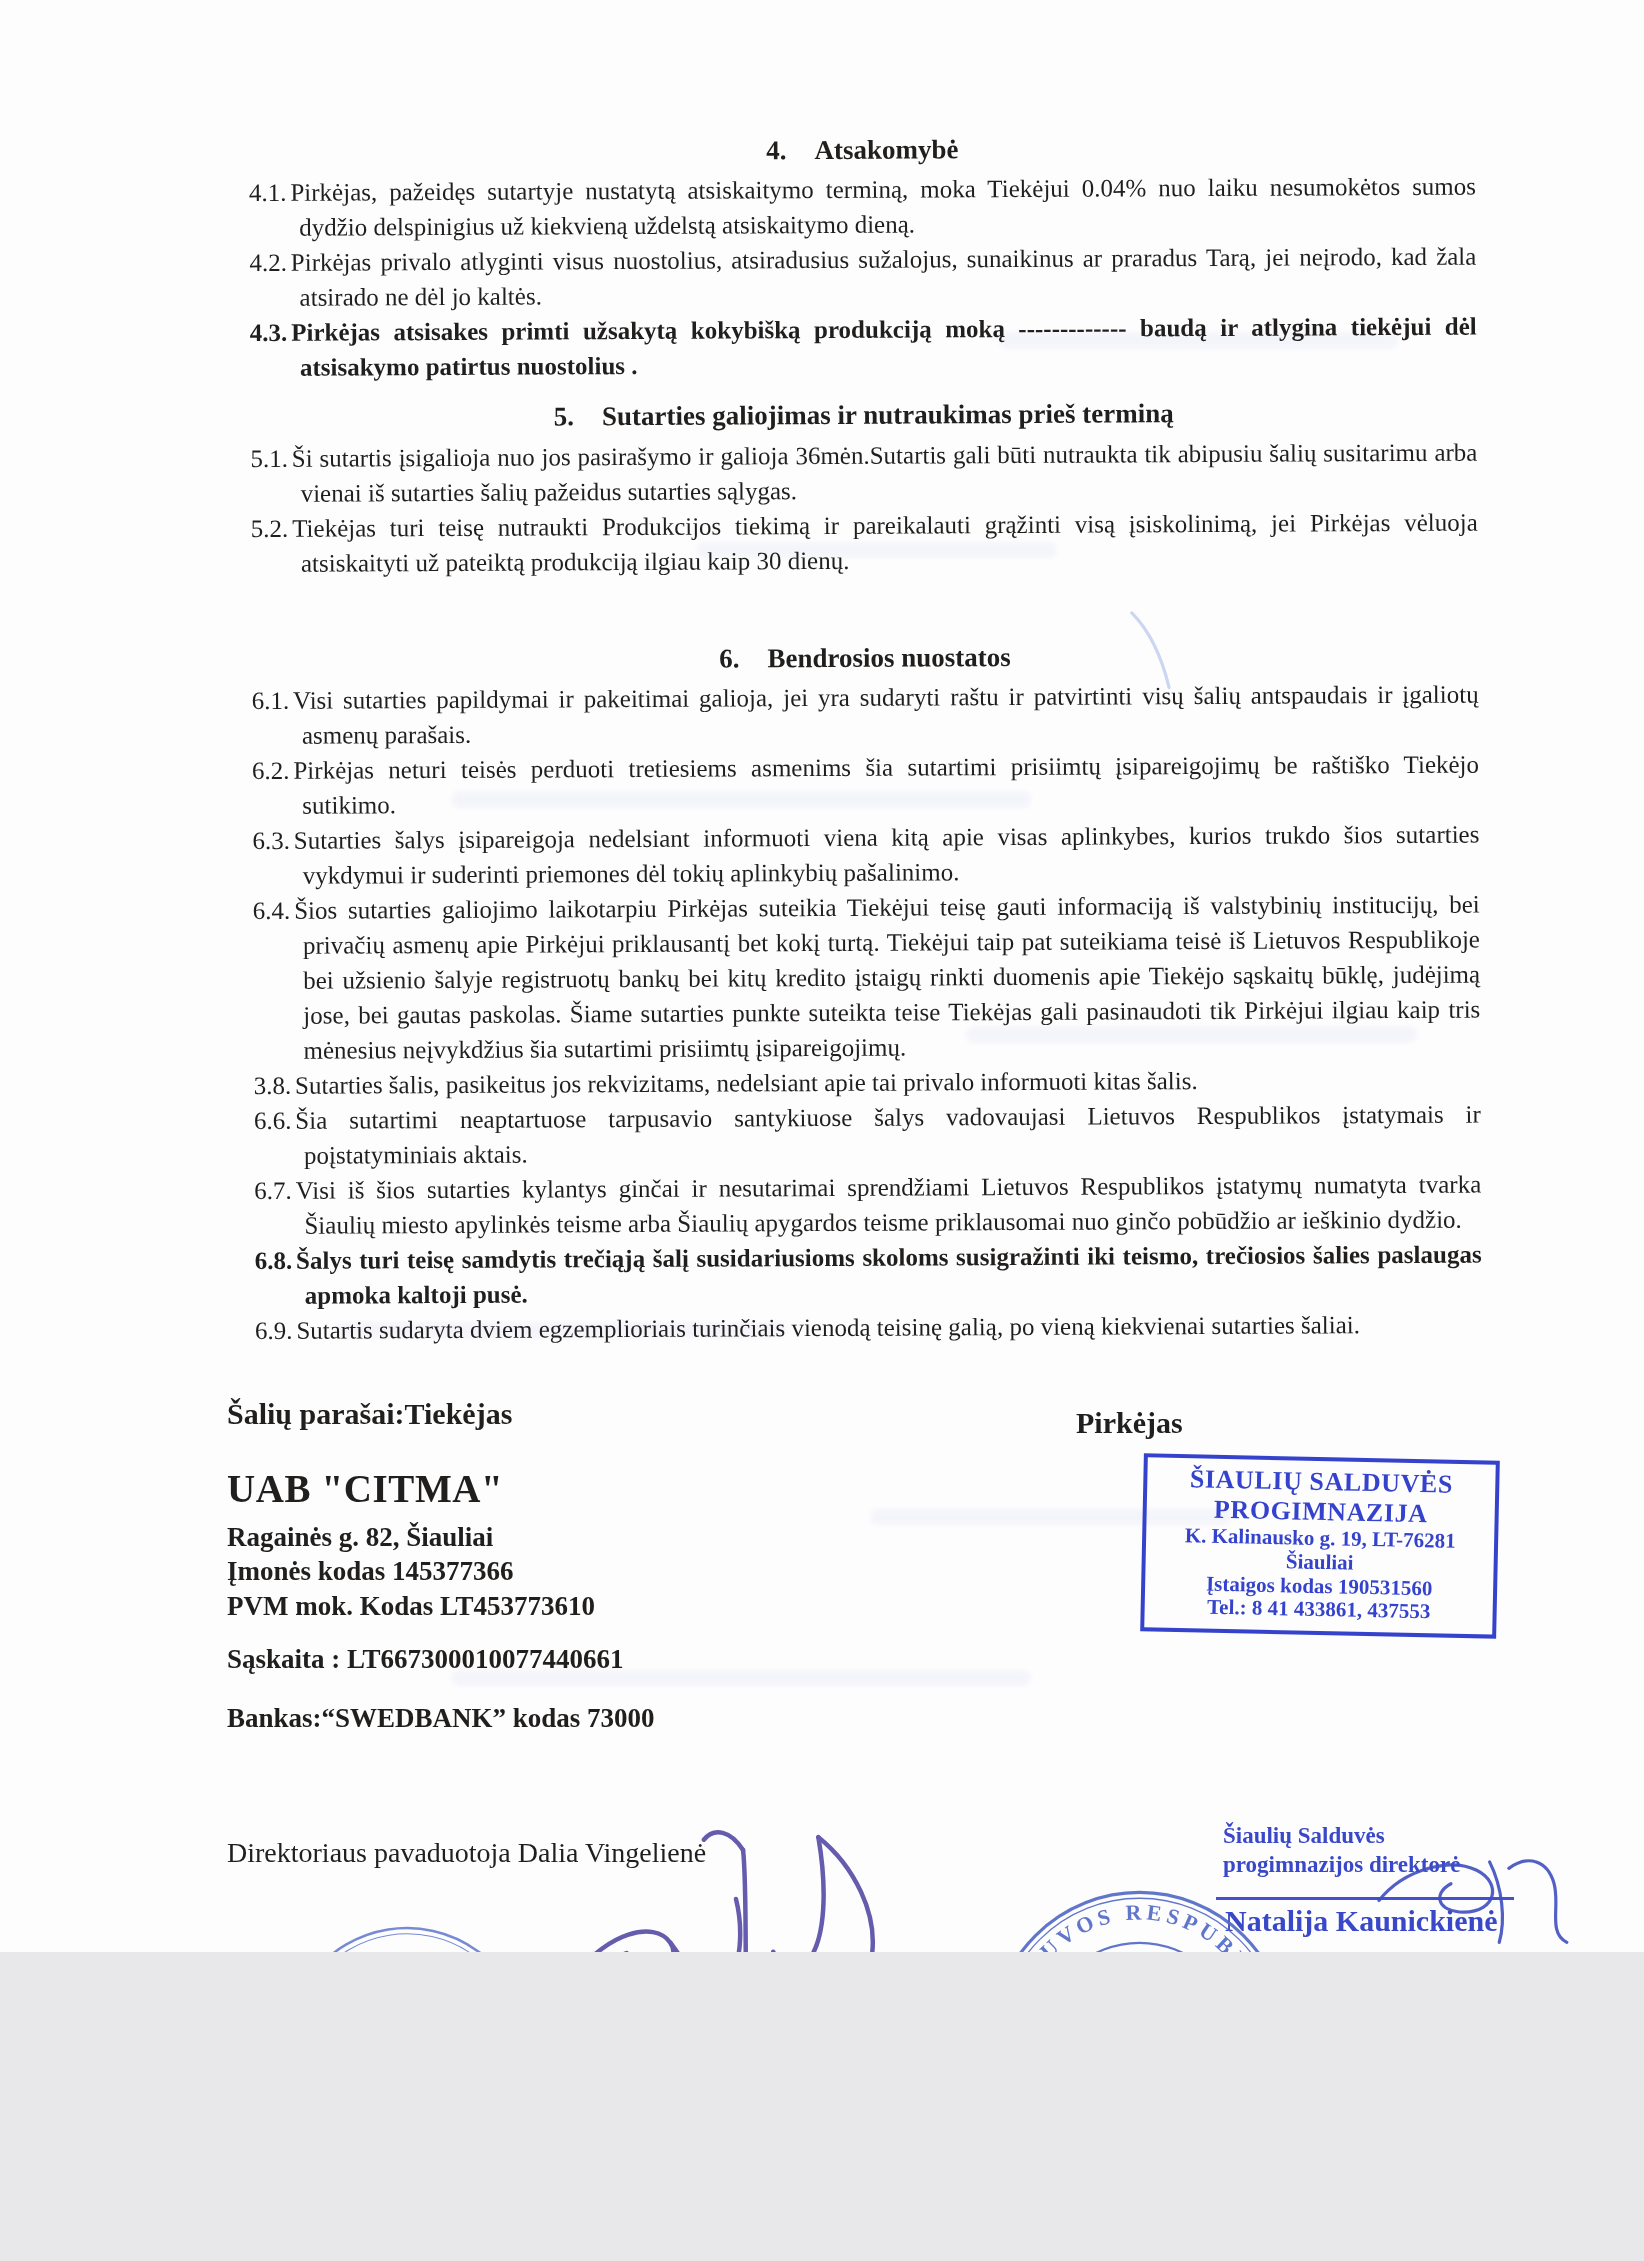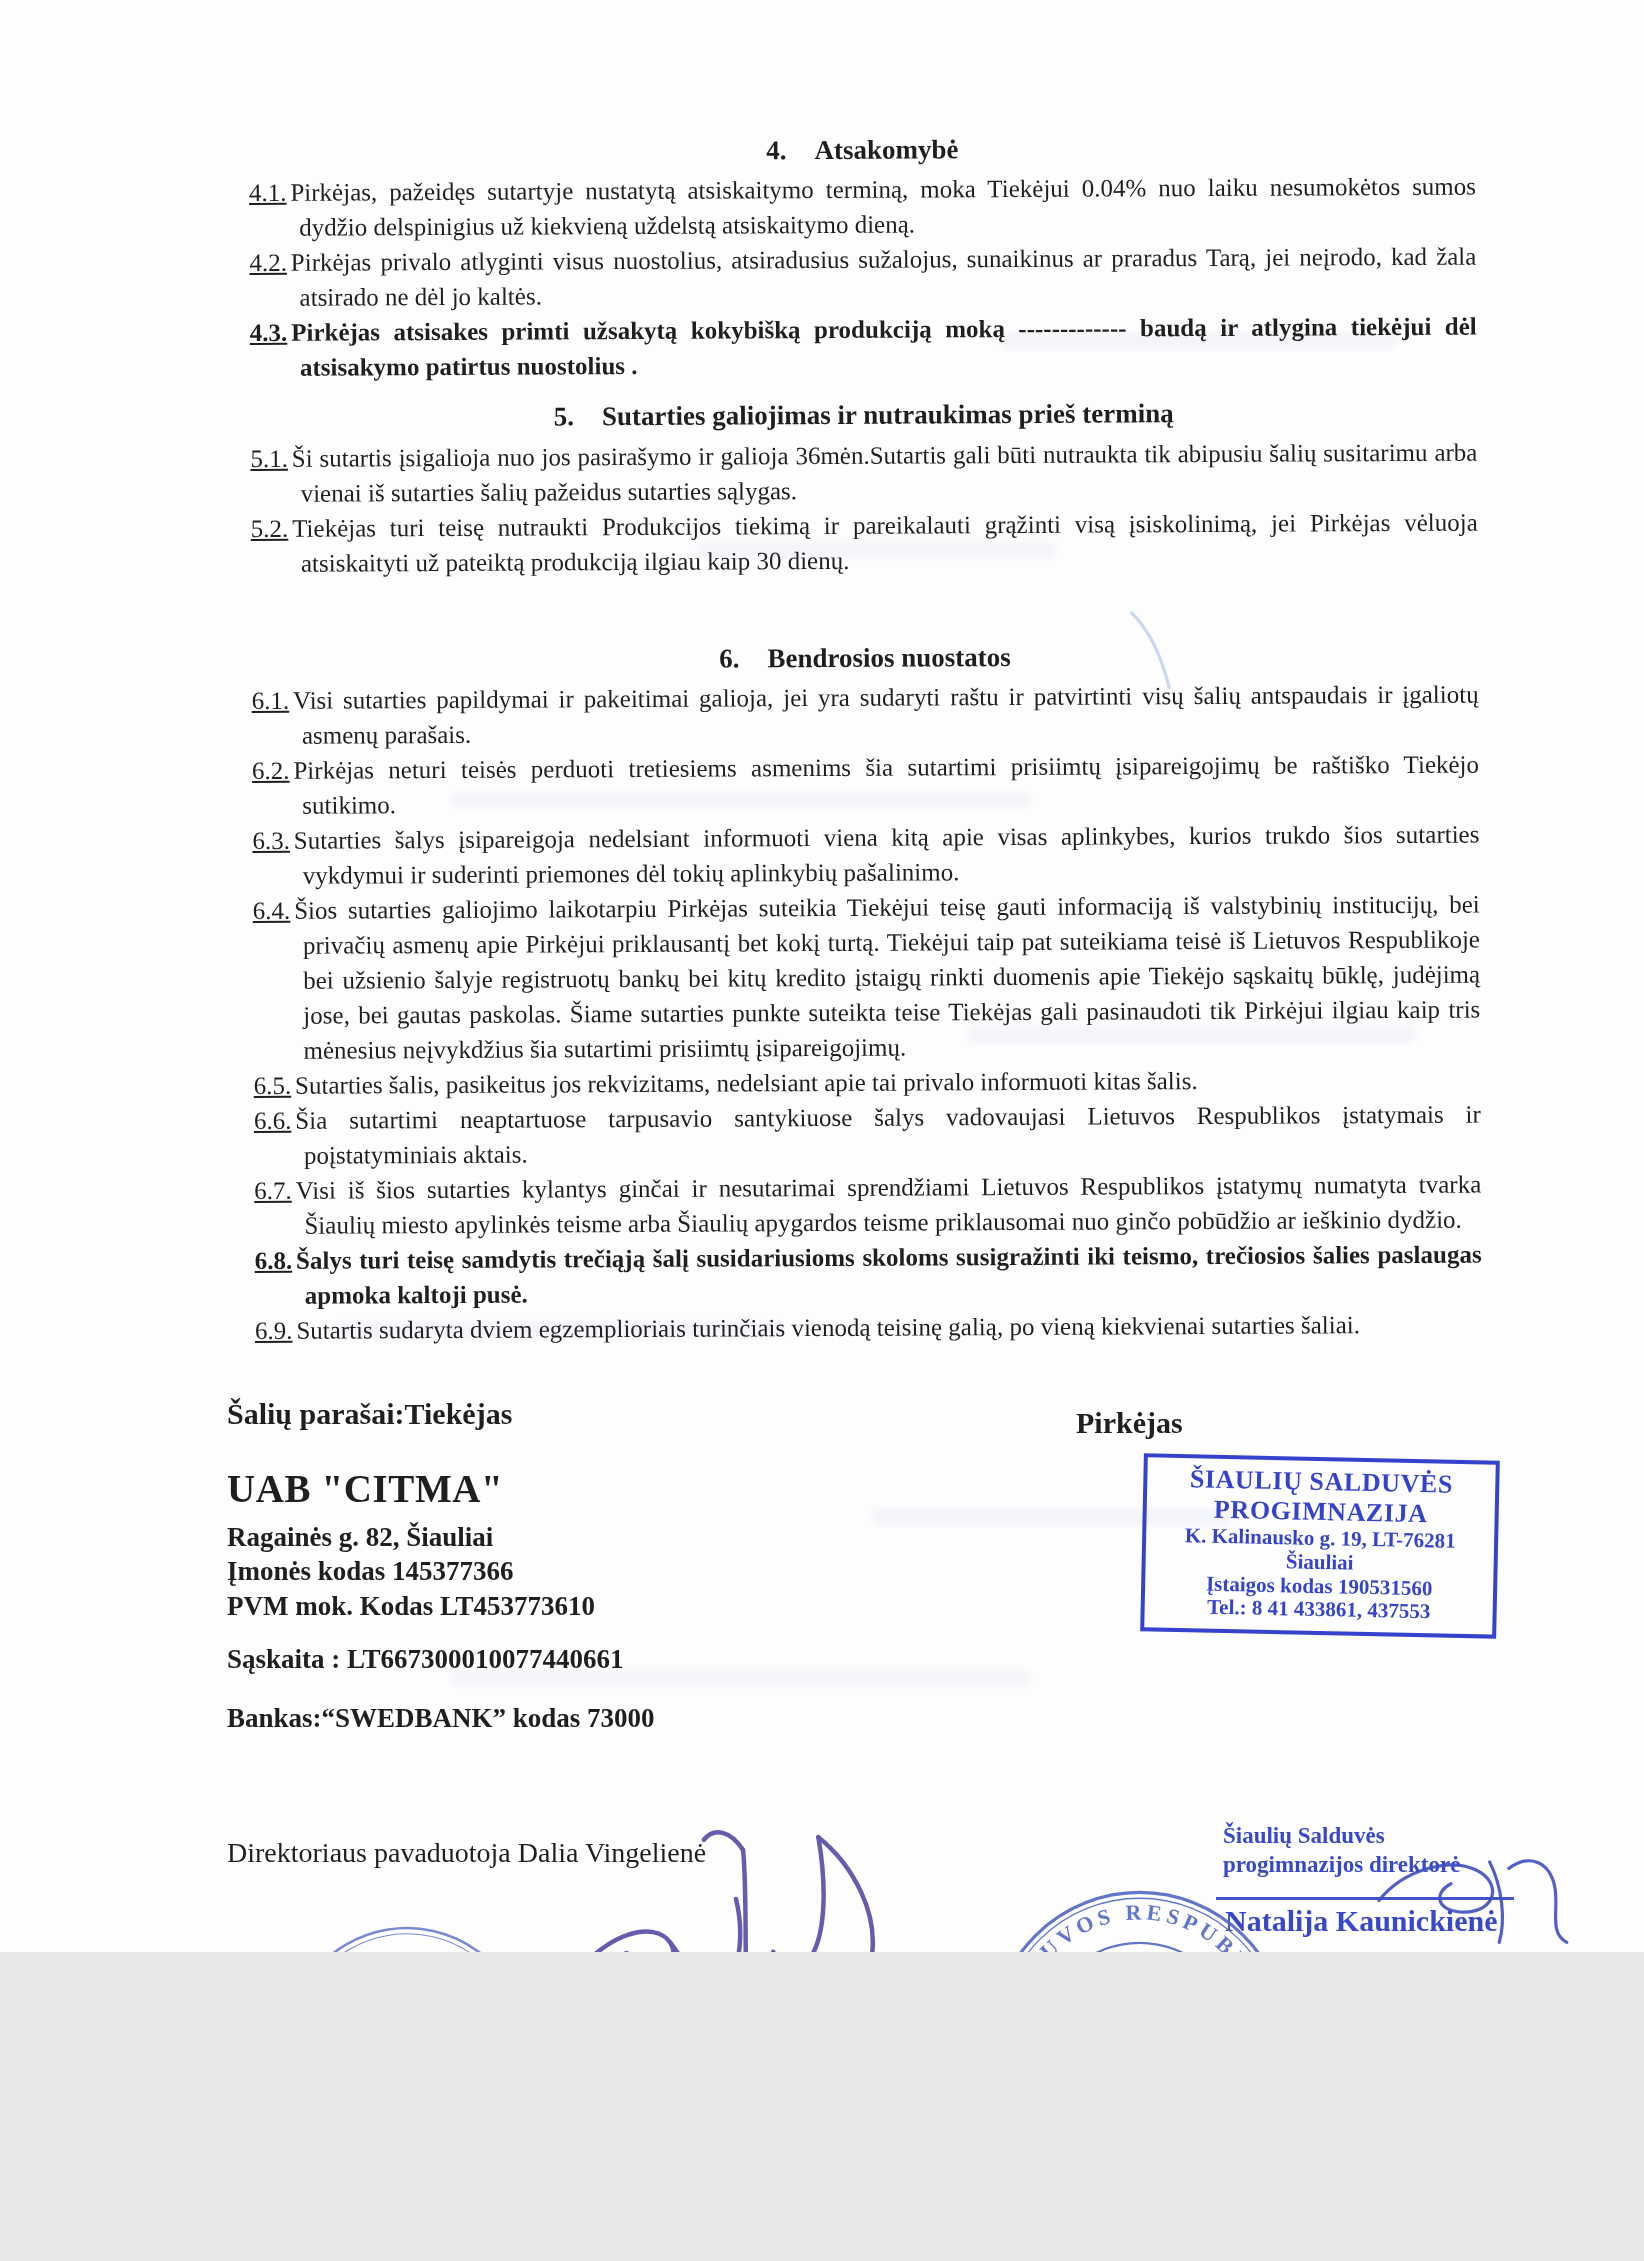--- a/index.html
+++ b/index.html
@@ -14,21 +14,21 @@
     transform:rotate(-0.3deg);transform-origin:0 0;
     font-size:25px;line-height:35px;
   }
   .sh{margin:0;text-align:center;font-weight:bold;font-size:27px;line-height:32px;}
   .sh .shnum{margin-right:28px;}
   .sh4{margin:137px 0 6.4px 0;}
   .sh5{margin:17px 0 6.4px 0;}
   .sh6{margin:64px 0 6.4px 0;}
   p.item{margin:0;text-align:justify;padding-left:50px;text-indent:-50px;}
   p.item.b{font-weight:bold;}
-  .num{padding-right:3.9px;text-decoration:underline;}
+  .num{padding-right:3.9px;}
   
   .abs{position:absolute;white-space:nowrap;text-align:right;}
   #saliu{left:227px;top:1397px;font-size:30px;font-weight:bold;}
   #pirkejas{left:1076px;top:1406px;font-size:30px;font-weight:bold;}
   #uab{left:227px;top:1466px;font-size:39px;font-weight:bold;letter-spacing:0.6px;}
   .supline{left:227px;font-size:27px;font-weight:bold;}
   #addr{top:1522px;} #imones{top:1556px;} #pvm{top:1591px;}
   #saskaita{top:1644px;} #bankas{top:1703px;}
   #direktoriaus{left:227px;top:1837px;font-size:28px;font-weight:normal;}
   .bluestamp{
@@ -81,21 +81,21 @@
 
     <p class="sh sh5"><span class="shnum">5.</span><span>Sutarties galiojimas ir nutraukimas prieš terminą</span></p>
     <p class="item"><span class="num">5.1.</span><span>Ši sutartis įsigalioja nuo jos pasirašymo ir galioja 36mėn.Sutartis gali būti nutraukta tik abipusiu šalių susitarimu arba vienai iš sutarties šalių pažeidus sutarties sąlygas.</span></p>
     <p class="item"><span class="num">5.2.</span><span>Tiekėjas turi teisę nutraukti Produkcijos tiekimą ir pareikalauti grąžinti visą įsiskolinimą, jei Pirkėjas vėluoja atsiskaityti už pateiktą produkciją ilgiau kaip 30 dienų.</span></p>
 
     <p class="sh sh6"><span class="shnum">6.</span><span>Bendrosios nuostatos</span></p>
     <p class="item"><span class="num">6.1.</span><span>Visi sutarties papildymai ir pakeitimai galioja, jei yra sudaryti raštu ir patvirtinti visų šalių antspaudais ir įgaliotų asmenų parašais.</span></p>
     <p class="item"><span class="num">6.2.</span><span>Pirkėjas neturi teisės perduoti tretiesiems asmenims šia sutartimi prisiimtų įsipareigojimų be raštiško Tiekėjo sutikimo.</span></p>
     <p class="item"><span class="num">6.3.</span><span>Sutarties šalys įsipareigoja nedelsiant informuoti viena kitą apie visas aplinkybes, kurios trukdo šios sutarties vykdymui ir suderinti priemones dėl tokių aplinkybių pašalinimo.</span></p>
     <p class="item"><span class="num">6.4.</span><span>Šios sutarties galiojimo laikotarpiu Pirkėjas suteikia Tiekėjui teisę gauti informaciją iš valstybinių institucijų, bei privačių asmenų apie Pirkėjui priklausantį bet kokį turtą. Tiekėjui taip pat suteikiama teisė iš Lietuvos Respublikoje bei užsienio šalyje registruotų bankų bei kitų kredito įstaigų rinkti duomenis apie Tiekėjo sąskaitų būklę, judėjimą jose, bei gautas paskolas. Šiame sutarties punkte suteikta teise Tiekėjas gali pasinaudoti tik Pirkėjui ilgiau kaip tris mėnesius neįvykdžius šia sutartimi prisiimtų įsipareigojimų.</span></p>
-    <p class="item"><span class="num">6.5.</span><span>Sutarties šalis, pasikeitus jos rekvizitams, nedelsiant apie tai privalo informuoti kitas šalis.</span></p>
+    <p class="item"><span class="num">3.8.</span><span>Sutarties šalis, pasikeitus jos rekvizitams, nedelsiant apie tai privalo informuoti kitas šalis.</span></p>
     <p class="item"><span class="num">6.6.</span><span>Šia sutartimi neaptartuose tarpusavio santykiuose šalys vadovaujasi Lietuvos Respublikos įstatymais ir poįstatyminiais aktais.</span></p>
     <p class="item"><span class="num">6.7.</span><span>Visi iš šios sutarties kylantys ginčai ir nesutarimai sprendžiami Lietuvos Respublikos įstatymų numatyta tvarka Šiaulių miesto apylinkės teisme arba Šiaulių apygardos teisme priklausomai nuo ginčo pobūdžio ar ieškinio dydžio.</span></p>
     <p class="item b"><span class="num">6.8.</span><span>Šalys turi teisę samdytis trečiąją šalį susidariusioms skoloms susigražinti iki teismo,  trečiosios šalies paslaugas apmoka kaltoji pusė.</span></p>
     <p class="item"><span class="num">6.9.</span><span>Sutartis sudaryta dviem egzemplioriais turinčiais vienodą teisinę galią, po vieną kiekvienai sutarties šaliai.</span></p>
   </div>
 
   <svg id="streak" class="sealbox" viewBox="0 0 90 130">
     <path d="M 12,6 C 38,32 58,72 70,122" fill="none" stroke="#8ea8e0" stroke-width="5" stroke-linecap="round" opacity="0.45"></path>
   </svg>
 

